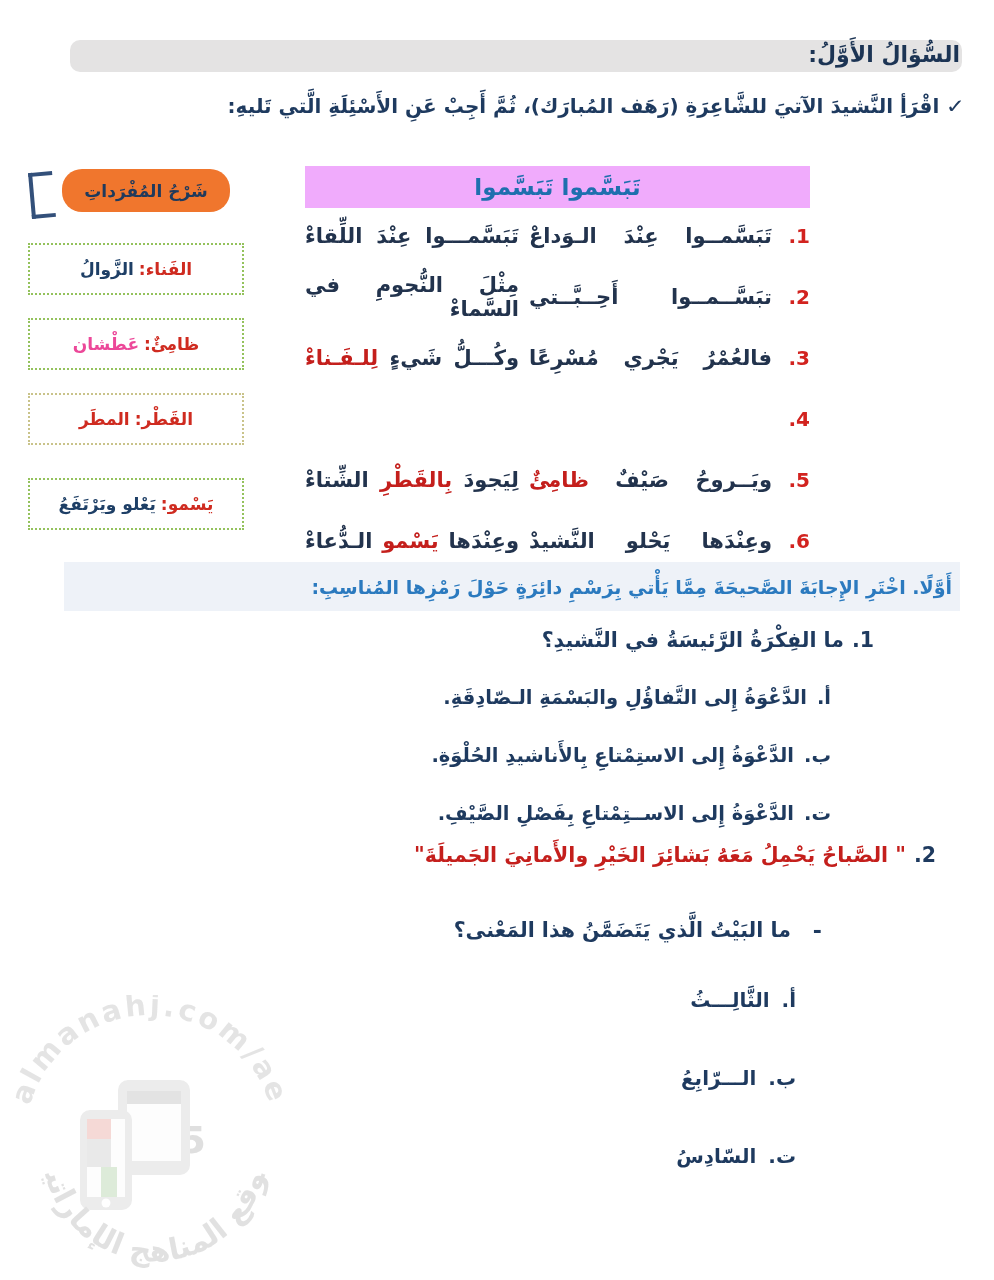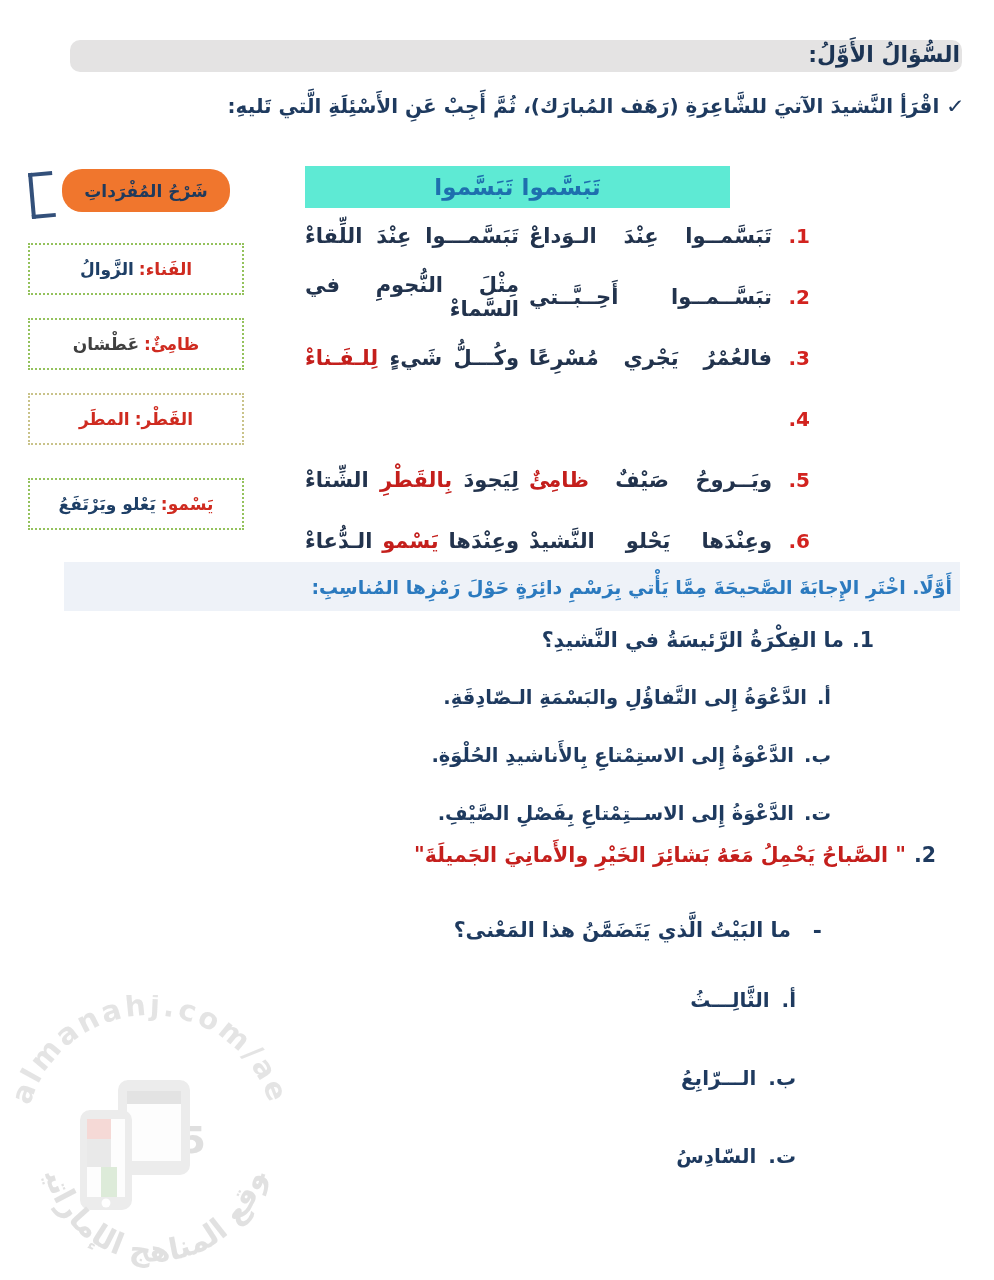--- a/index.html
+++ b/index.html
@@ -8,21 +8,21 @@
     font-family:"DejaVu Sans",sans-serif;direction:rtl;color:#203a5c;
   }
   
   .bar-gray{position:absolute;left:70px;top:40px;width:892px;height:32px;background:#e4e3e3;border-radius:10px;}
   .bar-gray .t{position:absolute;right:2px;top:2px;font-size:22px;font-weight:bold;color:#1c3454;}
   
   .instruction{position:absolute;right:30px;top:94px;display:flex;align-items:center;gap:8px;
     font-size:20px;font-weight:bold;color:#1e3a5f;}
   .instruction .chk{font-size:20px;transform:scaleX(1.15);}
   
-  .poem-header{position:absolute;left:305px;top:166px;width:425px;height:42px;background:#5eead4;
+  .poem-header{position:absolute;left:305px;top:166px;width:505px;height:42px;background:#f0abfc;
     display:flex;align-items:center;justify-content:center;font-size:23px;font-weight:bold;color:#1e6fae;}
   .verses{position:absolute;left:305px;top:216px;width:505px;}
   .verse{display:flex;align-items:center;height:40px;margin-bottom:21px;font-size:21px;font-weight:bold;color:#22334d;}
   .v-num{width:38px;color:#d2231f;font-size:20px;text-align:right;flex:0 0 auto;}
   .v-right{width:243px;flex:0 0 auto;text-align:justify;text-align-last:justify;}
   .v-left{width:214px;flex:0 0 auto;margin-right:10px;text-align:justify;text-align-last:justify;}
   .red{color:#c41f1c;}
   
   .vocab-bracket{position:absolute;left:30px;top:172px;width:20px;height:38px;
     border-left:4px solid #33507a;border-top:4px solid #33507a;border-bottom:4px solid #33507a;
@@ -68,21 +68,21 @@
 
   <div class="vocab-bracket"></div>
   <div class="vocab-title">شَرْحُ المُفْرَداتِ</div>
   <div id="vocab-boxes">
       <div class="vocab-box" style="top: 243px; border-color: rgb(148, 194, 92);">
         <span class="term">الفَناء:</span>
         <span class="def" style="color: rgb(30, 63, 102);">الزَّوالُ</span>
       </div>
       <div class="vocab-box" style="top: 318px; border-color: rgb(148, 194, 92);">
         <span class="term">ظامِئٌ:</span>
-        <span class="def" style="color: #404040;">عَطْشان</span>
+        <span class="def" style="color: #ec4899;">عَطْشان</span>
       </div>
       <div class="vocab-box" style="top: 393px; border-color: rgb(201, 195, 138);">
         <span class="term">القَطْر:</span>
         <span class="def" style="color: rgb(207, 43, 32);">المطَر</span>
       </div>
       <div class="vocab-box" style="top: 478px; border-color: rgb(148, 194, 92);">
         <span class="term">يَسْمو:</span>
         <span class="def" style="color: rgb(30, 63, 102);">يَعْلو ويَرْتَفَعُ</span>
       </div>
     </div>

